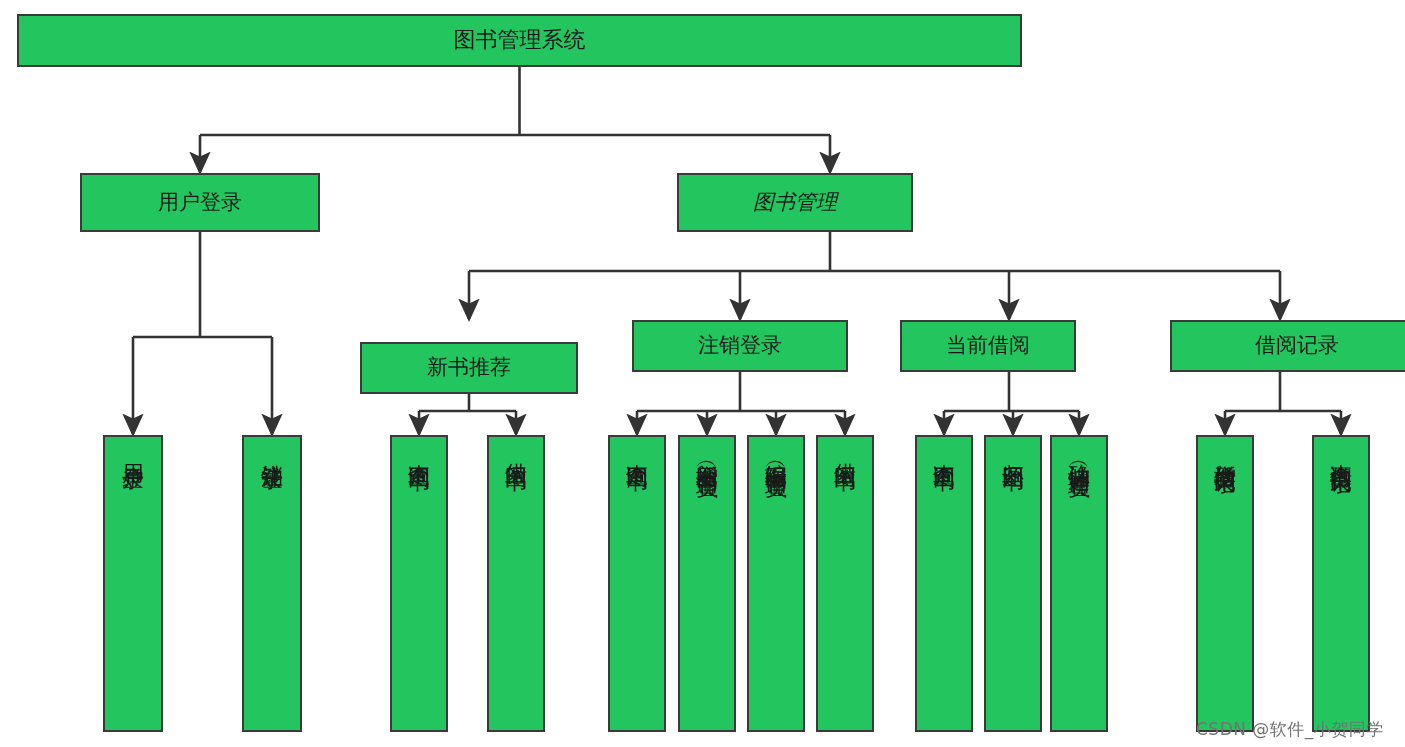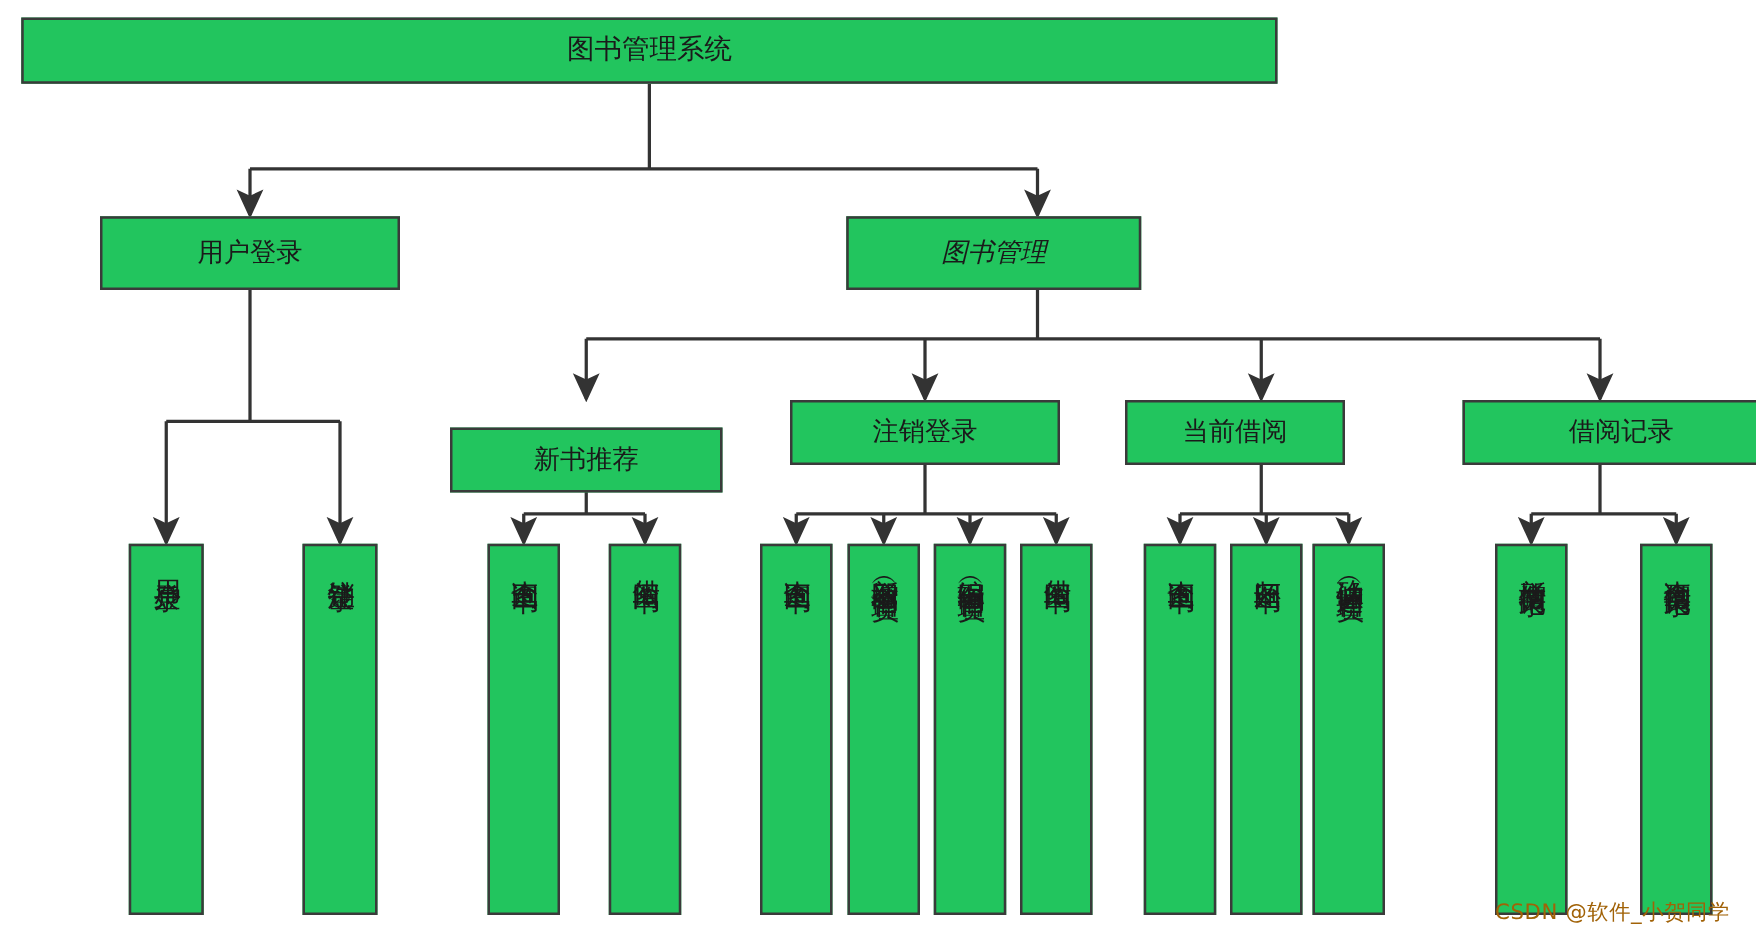--- a/index.html
+++ b/index.html
@@ -56,21 +56,21 @@
   }
   .node.vert .label {
     writing-mode: vertical-rl;
     text-orientation: upright;
     font-size: 22px;
     letter-spacing: 2px;
     line-height: 1;
   }
   .watermark {
     position: absolute;
-    color: #a16207;
+    color: #737373;
     font-size: 17px;
     white-space: nowrap;
     letter-spacing: 0.5px;
     font-family: "DejaVu Sans", "Liberation Sans", sans-serif;
   }
 </style>
 </head>
 <body>
 
 <div id="canvas">

